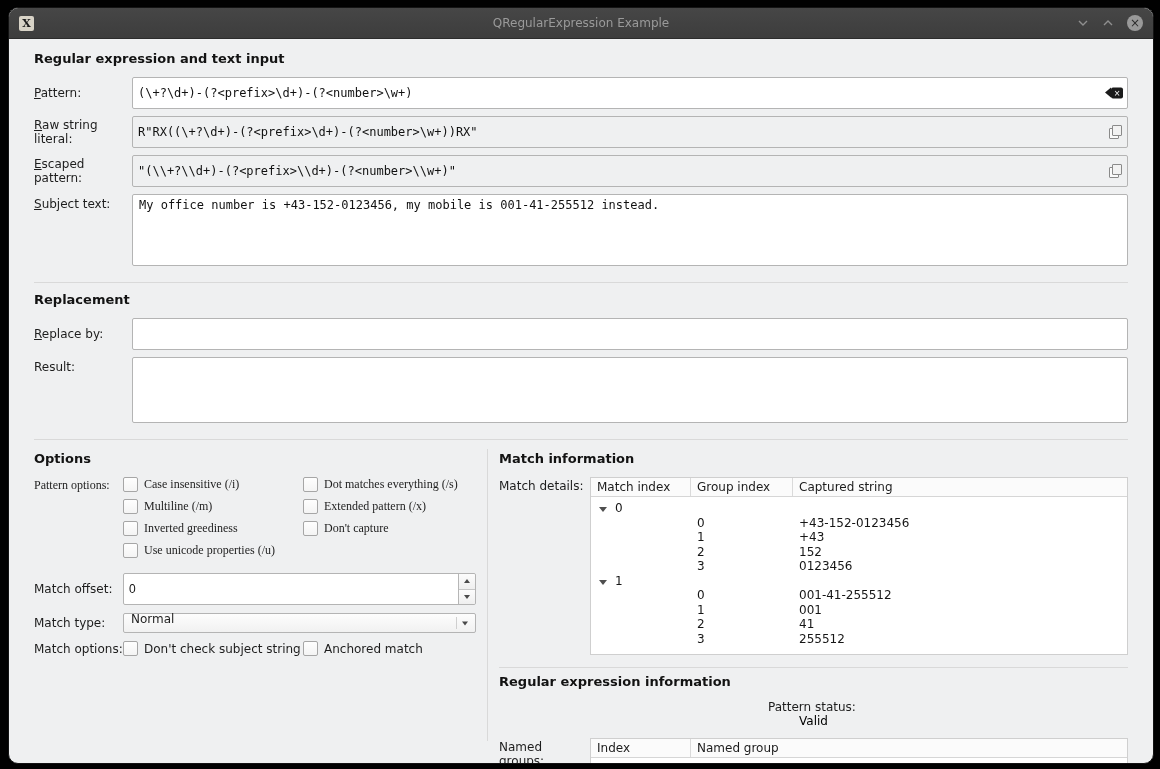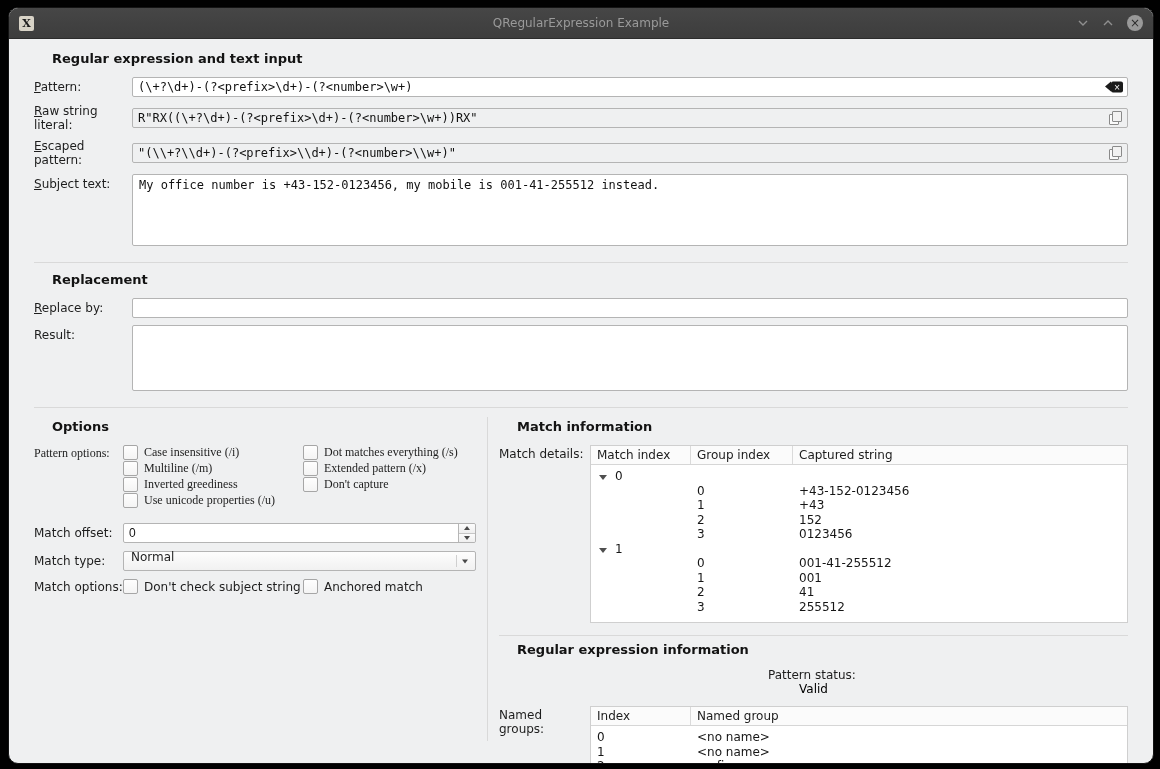--- a/index.html
+++ b/index.html
@@ -14,28 +14,28 @@
             font-family:"DejaVu Serif","Liberation Serif",serif;font-weight:bold;font-size:11px;
             display:flex;align-items:center;justify-content:center;line-height:1;}
   .title{position:absolute;left:0;right:0;text-align:center;color:#9a9a9a;font-size:12px;pointer-events:none;}
   .win-controls{margin-left:auto;display:flex;align-items:center;gap:13px;position:relative;}
   .wc{display:flex;align-items:center;justify-content:center;cursor:default;}
   .wc-close{width:16px;height:16px;border-radius:50%;background:#999;position:relative;}
   .wc-close::before{content:"\00D7";position:absolute;left:0;top:0;width:16px;height:16px;
                     display:flex;align-items:center;justify-content:center;color:#2c2c2c;font-size:12px;line-height:1;}
   
   .content{flex:1;padding:8px 25px 0;display:flex;flex-direction:column;min-height:0;}
-  .sec-h{font-weight:bold;font-size:13px;color:#131313;margin:4px 18px 11px;}
+  .sec-h{font-weight:bold;font-size:13px;color:#131313;margin:4px 0 11px;}
   .frow{display:grid;grid-template-columns:98px 1fr;align-items:center;margin-bottom:7px;}
   .frow.top{align-items:start;}
   .frow.top .flabel{padding-top:3px;}
   .flabel{display:block;font-size:12px;color:#1d1d1d;}
   .u1::first-letter{text-decoration:underline;}
   .fieldwrap{position:relative;}
-  input.field{width:100%;box-sizing:border-box;height:20px;border:1px solid #b4b4b4;border-radius:2px;
+  input.field{width:100%;box-sizing:border-box;height:32px;border:1px solid #b4b4b4;border-radius:2px;
               background:#fff;padding:0 24px 0 5px;font-size:12px;color:#111;outline:none;}
   input.field.ro{background:#eff0f1;}
   .mono{font-family:"DejaVu Sans Mono","Liberation Mono",monospace;}
   textarea.tarea{width:100%;box-sizing:border-box;border:1px solid #b4b4b4;border-radius:2px;background:#fff;
                  resize:none;padding:3px 6px;font-size:12px;line-height:15px;color:#111;outline:none;
                  font-family:"DejaVu Sans Mono","Liberation Mono",monospace;}
   
   .clear-btn{position:absolute;right:5px;top:50%;transform:translateY(-50%);width:18px;height:11px;display:flex;cursor:default;}
   .bs-body{position:relative;margin-left:6px;flex:1;background:#1b1b1b;border-radius:2px;
            display:flex;align-items:center;justify-content:center;}
@@ -49,21 +49,21 @@
   .hsep{height:1px;background:#d9d9d9;margin:9px 0 5px;flex:none;}
   
   .bottom{display:flex;margin-top:2px;flex:1;min-height:0;}
   .left-col{width:442px;flex:none;}
   .vsep{width:1px;background:#d9d9d9;margin:2px 11px 22px;}
   .right-col{flex:1;min-width:0;}
   .opt-row{display:grid;grid-template-columns:89px 1fr;align-items:center;margin-bottom:8px;}
   .opt-row.top{align-items:start;}
   .opt-row.top .flabel{padding-top:1px;}
   .cb-cols{display:flex;}
-  .cb-col{display:flex;flex-direction:column;gap:1px;}
+  .cb-col{display:flex;flex-direction:column;gap:7px;}
   .cb-col.c1{width:180px;flex:none;}
   .cb{display:inline-flex;align-items:center;cursor:default;}
   .cb .box{width:13px;height:13px;flex:none;border:1px solid #a6a6a6;border-radius:2px;
            background:linear-gradient(#fefefe,#f4f4f4);}
   .cb .cbl{margin-left:6px;font-size:12px;color:#1d1d1d;}
   .pat-opts{margin-bottom:15px;font-family:Liberation Serif, serif;}
   
   .spinwrap{position:relative;}
   .spin{position:absolute;right:1px;top:1px;bottom:1px;width:16px;border-left:1px solid #b6b6b6;
         display:flex;flex-direction:column;border-radius:0 2px 2px 0;overflow:hidden;}

